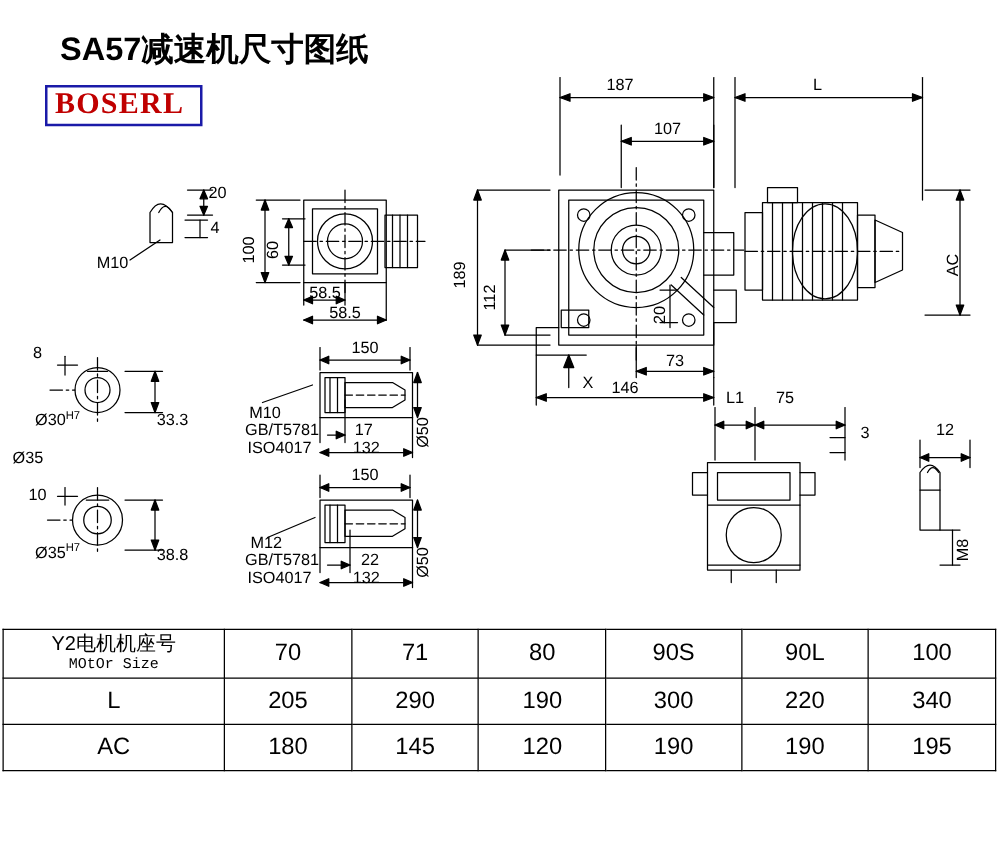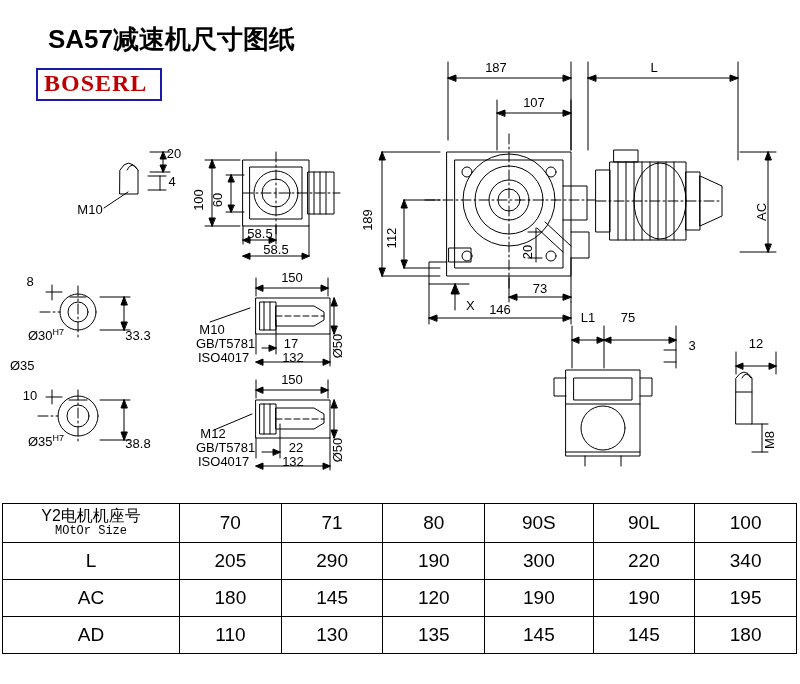--- a/index.html
+++ b/index.html
@@ -400,25 +400,16 @@
       </tr>
       <tr>
         <td class="rowlabel">AC</td>
         <td>180</td>
         <td>145</td>
         <td>120</td>
         <td>190</td>
         <td>190</td>
         <td>195</td>
       </tr>
-      <tr>
-        <td class="rowlabel">AD</td>
-        <td>110</td>
-        <td>130</td>
-        <td>135</td>
-        <td>145</td>
-        <td>145</td>
-        <td>180</td>
-      </tr>
     </tbody>
   </table>
 
 </div>
 
 </body></html>

